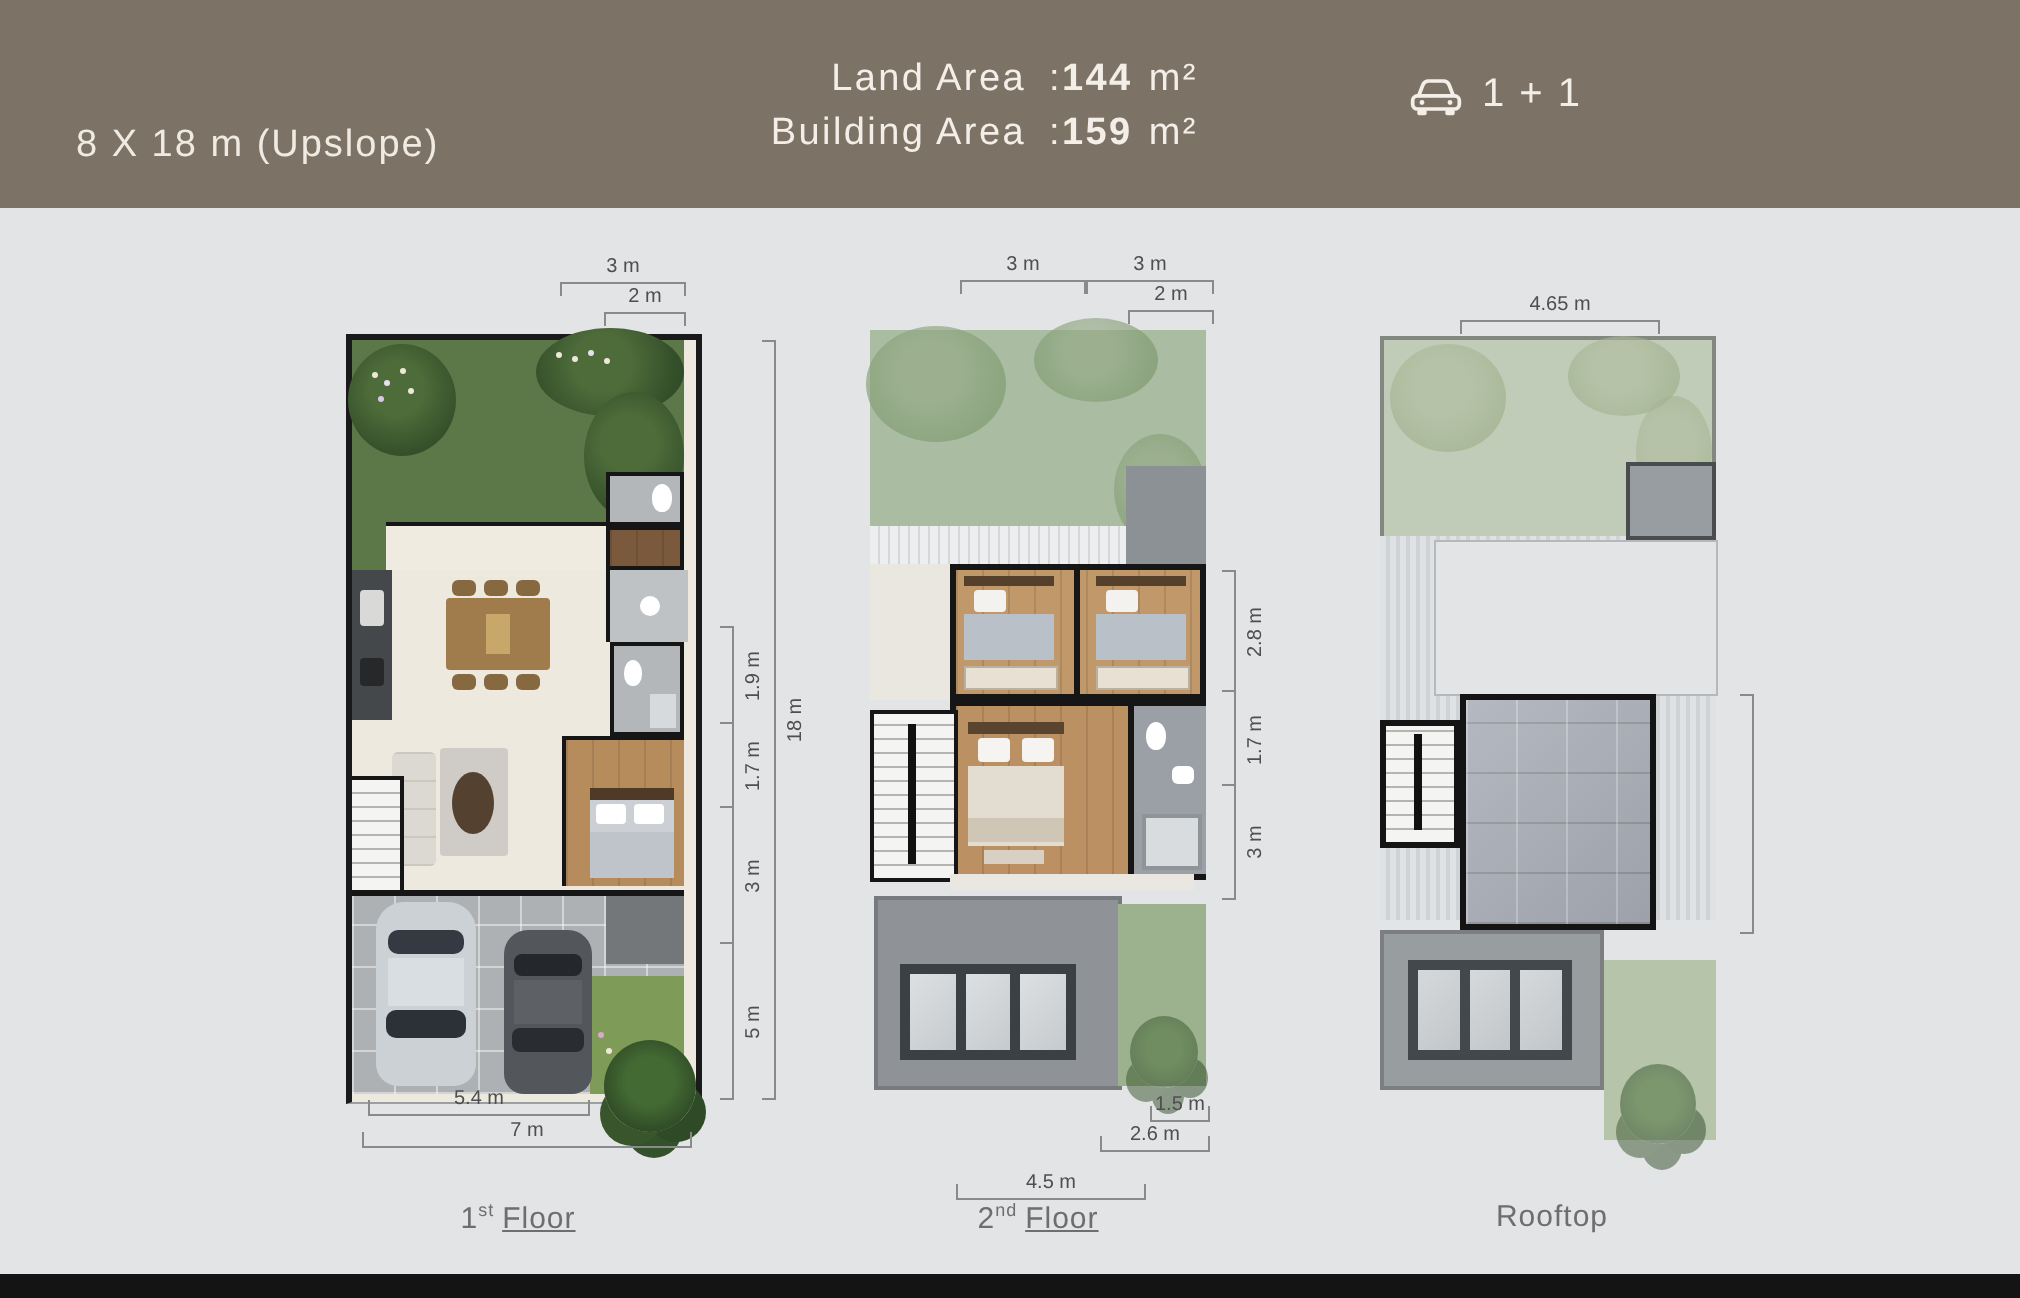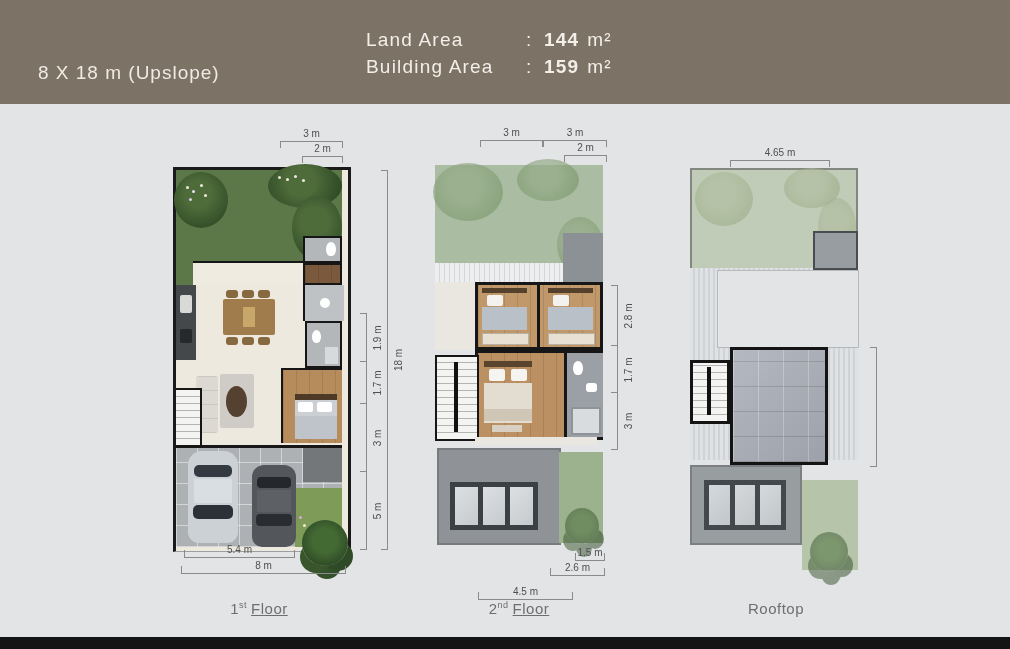--- a/index.html
+++ b/index.html
@@ -5,21 +5,21 @@
   html,body{margin:0;padding:0;background:#888;}
   .canvas{position:relative;width:1010px;height:649px;background:#e3e4e6;overflow:hidden;
           font-family:"Liberation Sans",sans-serif;}
   .abs{position:absolute;}
 
   
   .header{position:absolute;left:0;top:0;width:1010px;height:104px;background:#7d7266;color:#f3efe8;}
   .title{position:absolute;left:36px;top:14px;font-family:"Liberation Serif",serif;font-size:40px;
          letter-spacing:2px;color:#f6f2ea;}
   .subtitle{position:absolute;left:38px;top:62px;font-size:19px;letter-spacing:1px;color:#efebe3;}
-  .specs{position:absolute;left:366px;top:26px;}
+  .specs{position:absolute;left:353px;top:26px;text-align:right;}
   .spec-row{display:flex;font-size:19px;letter-spacing:1.2px;line-height:27px;color:#f3efe8;}
   .spec-label{width:160px;}
   .spec-colon{width:18px;}
   .spec-value{font-weight:bold;}
   .spec-unit{margin-left:8px;}
   .features{position:absolute;left:704px;top:36px;display:flex;align-items:center;gap:32px;}
   .feature{display:flex;align-items:center;gap:9px;font-size:20px;letter-spacing:1px;color:#f3efe8;}
   .feature svg{display:block;}
 
   
@@ -92,20 +92,33 @@
       </div>
       <div class="spec-row">
         <span class="spec-label">Building Area</span>
         <span class="spec-colon">:</span>
         <span class="spec-value">159</span>
         <span class="spec-unit">m²</span>
       </div>
     </div>
 
     <div class="features">
+      <div class="feature">
+        <span>
+          <svg viewBox="0 0 30 22" width="28" height="21">
+            <path d="M5.5 12 L8 5.5 Q8.8 3.5 11 3.5 H19 Q21.2 3.5 22 5.5 L24.5 12" fill="none" stroke="#f3efe8" stroke-width="2"></path>
+            <rect x="2.5" y="11.5" width="25" height="7" rx="2.5" fill="none" stroke="#f3efe8" stroke-width="2"></rect>
+            <rect x="5" y="18.8" width="5" height="3" rx="1" fill="#f3efe8"></rect>
+            <rect x="20" y="18.8" width="5" height="3" rx="1" fill="#f3efe8"></rect>
+            <circle cx="7.5" cy="15" r="1.3" fill="#f3efe8"></circle>
+            <circle cx="22.5" cy="15" r="1.3" fill="#f3efe8"></circle>
+          </svg>
+        </span>
+        <span>1 + 1</span>
+      </div>
     </div>
   </div>
 
   <div class="plan plan1">
 
     <div class="abs" style="left:0;top:0;width:166px;height:93px;background:#5d7848;">
       <div class="bush" style="left:-2px;top:2px;width:54px;height:56px;"></div>
       <div class="bush" style="left:92px;top:-6px;width:74px;height:44px;"></div>
       <div class="bush" style="left:116px;top:26px;width:50px;height:64px;"></div>
       <div class="dots" style="left:10px;top:16px;box-shadow:6px 4px 0 #e8dff0,14px -2px 0 #efe8d8,3px 12px 0 #d9c9e6,18px 8px 0 #efe8d8;"></div>
@@ -193,21 +206,21 @@
     <div class="dim dim-vseg last" style="left:184px;top:301px;height:77px;">
       <span class="vlbl">5 m</span>
       </div>
     <div class="dim dim-vtotal" style="left:205px;top:0;height:378px;">
       <span class="vlbl">18 m</span>
       </div>
     <div class="dim dim-bottom" style="left:8px;top:379px;width:111px;">
       <span class="lbl">5.4 m</span>
       </div>
     <div class="dim dim-bottom" style="left:5px;top:395px;width:165px;">
-      <span class="lbl">8 m</span>
+      <span class="lbl">7 m</span>
       </div>
   </div>
 
   <div class="plan plan2">
     <div class="abs" style="left:0;top:0;width:168px;height:98px;background:#aabca2;">
       <div class="bush faded" style="left:-2px;top:-2px;width:70px;height:58px;"></div>
       <div class="bush faded" style="left:82px;top:-6px;width:62px;height:42px;"></div>
       <div class="bush faded" style="left:122px;top:52px;width:46px;height:56px;"></div>
     </div>
     <div class="abs deck-stripes" style="left:0;top:98px;width:132px;height:24px;"></div>
@@ -308,21 +321,21 @@
       <div class="abs" style="left:12px;top:13px;width:72px;height:40px;background:#43484c;padding:5px;display:flex;gap:5px;">
         <div style="flex:1;background:linear-gradient(135deg,#d6d9db,#c2c6c9);"></div>
         <div style="flex:1;background:linear-gradient(135deg,#d6d9db,#c2c6c9);"></div>
         <div style="flex:1;background:linear-gradient(135deg,#d6d9db,#c2c6c9);"></div>
       </div>
     </div>
     <div class="abs" style="left:112px;top:312px;width:56px;height:90px;background:#b6c4aa;">
       <div class="fern faded" style="left:8px;top:52px;width:38px;height:40px;"></div>
     </div>
 
-    <div class="dim dim-top" style="left:40px;top:-8px;width:100px;">
+    <div class="dim dim-top" style="left:40px;top:-8px;width:80px;padding-left:20px;">
       <span class="lbl">4.65 m</span>
       </div>
     <div class="dim dim-vtotal" style="left:180px;top:179px;height:118px;"></div>
   </div>
 
   <div class="caption" style="left:189px;">
     <span>1</span><sup>st</sup><span class="cap-word">Floor</span>
   </div>
   <div class="caption" style="left:449px;">
     <span>2</span><sup>nd</sup><span class="cap-word">Floor</span>

